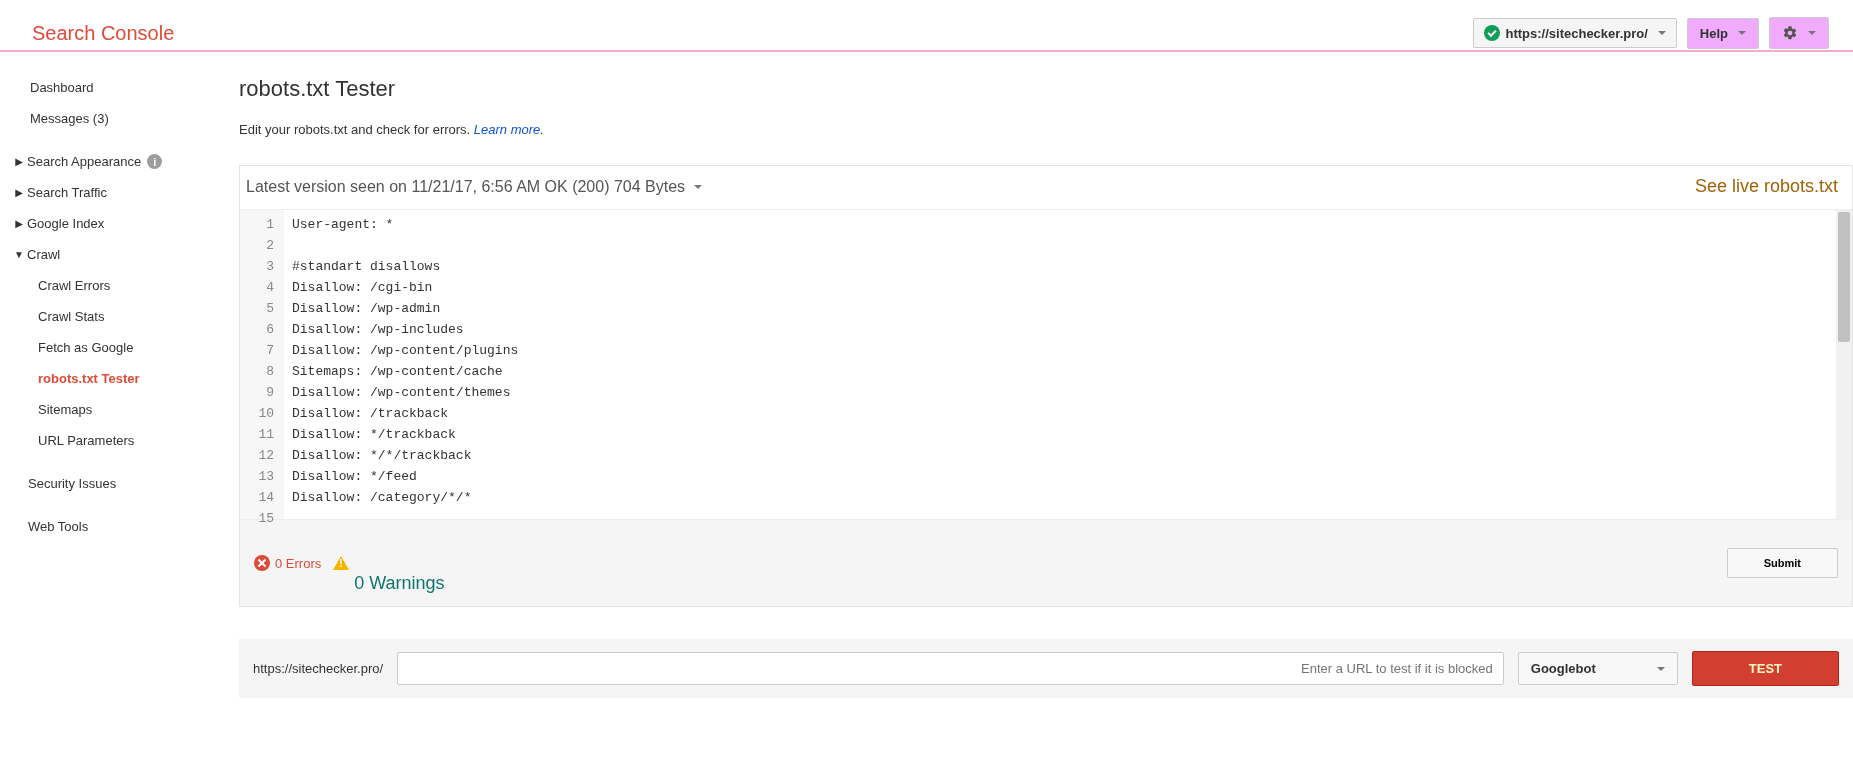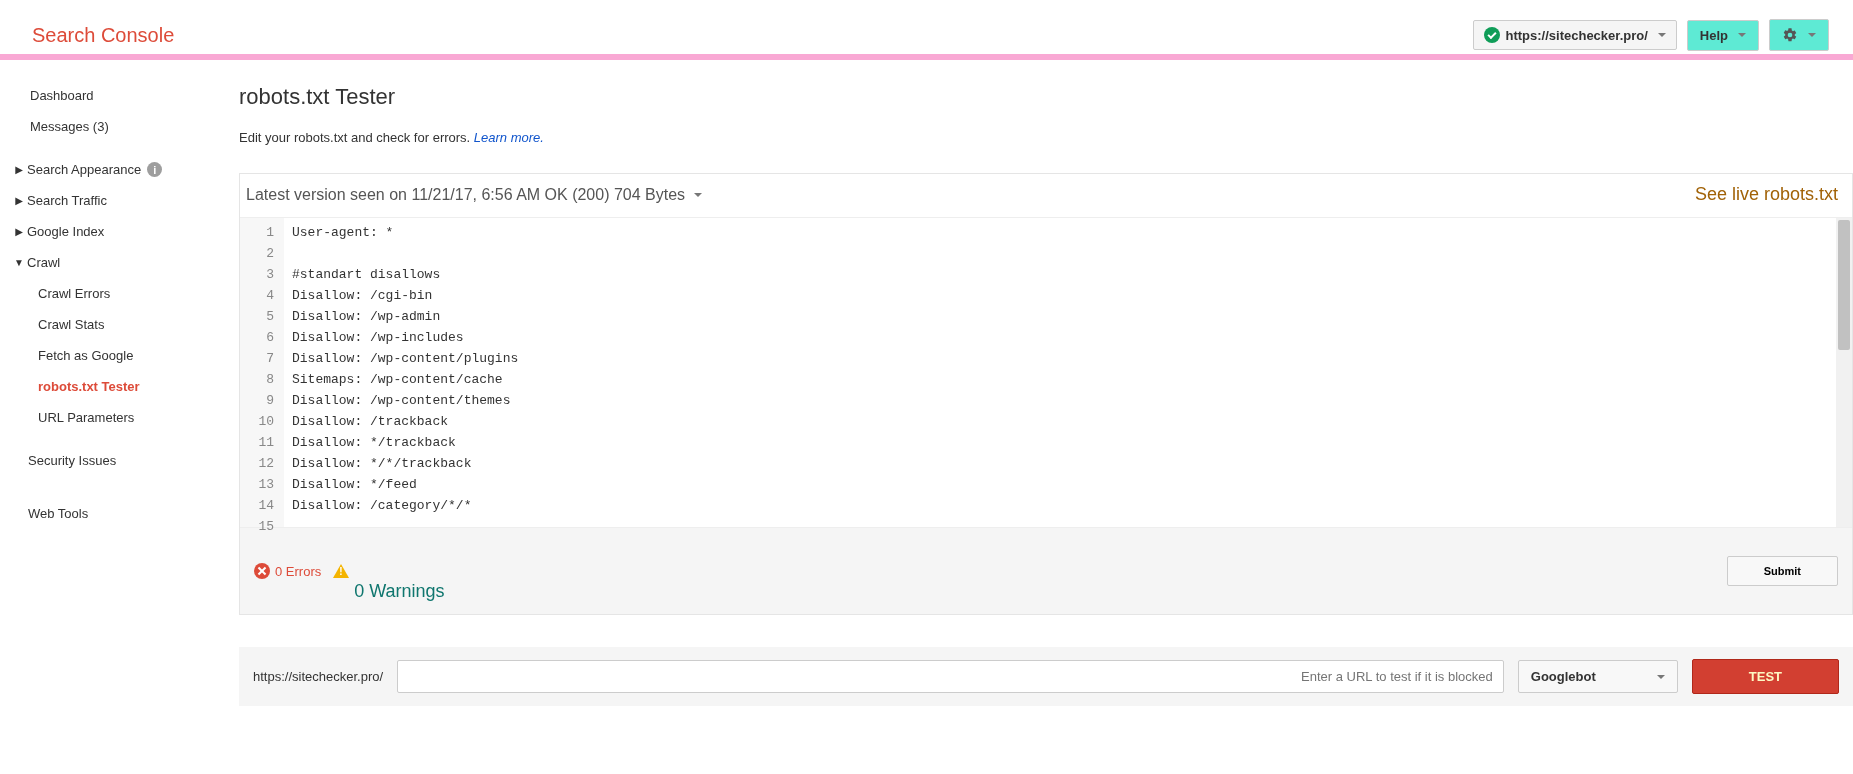--- a/index.html
+++ b/index.html
@@ -1,25 +1,25 @@
 <!DOCTYPE html>
 <html><head>
 <meta charset="utf-8">
 <style>
   * { box-sizing: border-box; margin: 0; padding: 0; }
   body { font-family: Arial, Helvetica, sans-serif; font-size: 13px; color: #333; background: #fff; }
   
-  .header { display: flex; align-items: center; height: 60px; padding: 16px 24px 0 32px; border-bottom: 6px solid #f9a8d4; }
+  .header { display: flex; align-items: center; height: 52px; padding: 16px 24px 0 32px; border-bottom: 2px solid #f9a8d4; }
   .logo { color: #dd4b39; font-size: 20px; font-weight: 400; }
   .header-right { margin-left: auto; display: flex; gap: 10px; align-items: center; }
   .property-selector { display: flex; align-items: center; gap: 6px; background: #f5f5f5; border: 1px solid #ccc; border-radius: 2px; padding: 6px 10px; font-size: 13px; font-weight: bold; cursor: pointer; }
   .checkmark-icon { width: 16px; height: 16px; background: #0f9d58; border-radius: 50%; position: relative; flex-shrink: 0; }
   .checkmark-icon::after { content: ""; position: absolute; left: 4px; top: 5px; width: 6px; height: 3px; border-left: 2px solid #fff; border-bottom: 2px solid #fff; transform: rotate(-45deg); }
   .caret { width: 0; height: 0; border-left: 4px solid transparent; border-right: 4px solid transparent; border-top: 4px solid #777; margin-left: 4px; }
-  .header-btn { display: flex; align-items: center; gap: 6px; background: #5eead4; border: 1px solid #ccc; border-radius: 2px; padding: 7px 12px; font-size: 13px; font-weight: bold; cursor: pointer; }
+  .header-btn { display: flex; align-items: center; gap: 6px; background: #f0abfc; border: 1px solid #ccc; border-radius: 2px; padding: 7px 12px; font-size: 13px; font-weight: bold; cursor: pointer; }
   .gear { position: relative; width: 16px; height: 16px; }
   
   .container { display: flex; }
   .sidebar { width: 215px; padding: 20px 0; flex-shrink: 0; }
   .side-item { display: flex; align-items: center; padding: 8px 24px 8px 28px; font-size: 13px; cursor: pointer; color: #333; }
   .side-item.section { padding-left: 14px; }
   .side-item.selected { color: #dd4b39; font-weight: bold; }
   .side-sub { padding-left: 38px; }
   .arrow { display: inline-block; width: 10px; text-align: center; margin-right: 3px; font-size: 10px; color: #333; }
   .info-icon { width: 15px; height: 15px; background: #9e9e9e; border-radius: 50%; color: #fff; font-size: 11px; font-weight: bold; display: inline-flex; align-items: center; justify-content: center; margin-left: 6px; }
@@ -117,26 +117,29 @@
       <div class="side-item side-sub">
         <span>Crawl Stats</span>
       </div>
       <div class="side-item side-sub">
         <span>Fetch as Google</span>
       </div>
       <div class="side-item side-sub selected">
         <span>robots.txt Tester</span>
       </div>
       <div class="side-item side-sub">
+        <span>Sitemaps</span>
+      </div>
+      <div class="side-item side-sub">
         <span>URL Parameters</span>
       </div>
       <div class="side-item" style="margin-top: 12px;">
         <span>Security Issues</span>
       </div>
-      <div class="side-item" style="margin-top: 22px; align-items: center;">
+      <div class="side-item" style="margin-top: 12px; align-items: center;">
         <span>Web Tools</span>
       </div>
     </div>
 
   <div class="main">
     <h1 class="page-title">robots.txt Tester</h1>
     <p class="subtitle">
       <span>Edit your robots.txt and check for errors. </span><a class="learn-link">Learn more.</a>
     </p>
 

